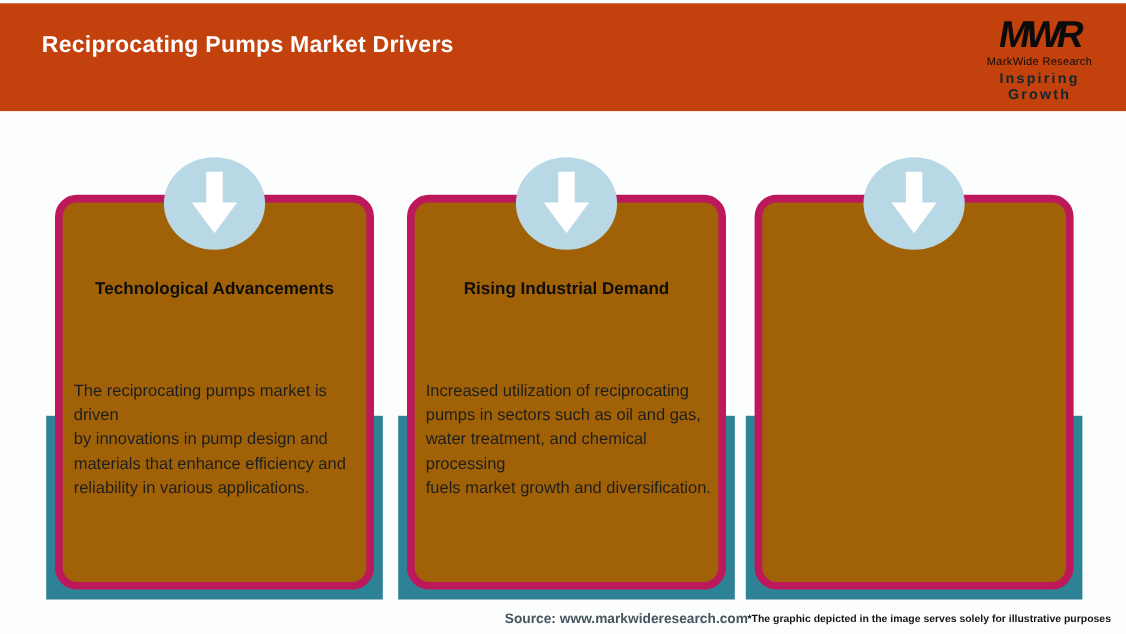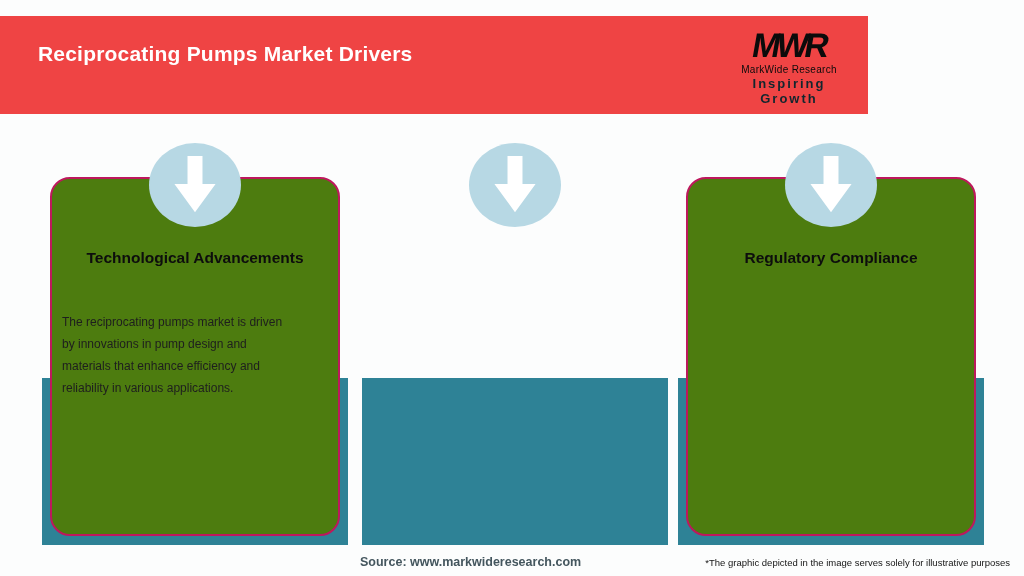--- a/index.html
+++ b/index.html
@@ -10,23 +10,23 @@
     position: relative;
     width: 1024px;
     height: 576px;
     background: #fcfdfd;
     overflow: hidden;
   }
 
   
   .header {
     position: absolute;
-    left: 0; top: 16px;
-    width: 868px; height: 98px;
-    background: #ef4444;
+    left: 0; top: 3px;
+    width: 1024px; height: 98px;
+    background: #c2410c;
   }
   .page-title {
     position: absolute;
     left: 38px; top: 26px;
     color: #ffffff;
     font-size: 21px;
     font-weight: bold;
     letter-spacing: 0.2px;
   }
   .logo {
@@ -73,38 +73,38 @@
   .card-backing {
     position: absolute;
     left: 0; top: 235px;
     width: 306px; height: 167px;
     background: #2e8296;
   }
   .card {
     position: absolute;
     left: 8px; top: 34px;
     width: 290px; height: 359px;
-    background: #4d7c0f;
-    border: 2px solid #be185d;
+    background: #a16207;
+    border: 7px solid #be185d;
     border-radius: 20px;
   }
   .card-title {
     position: absolute;
     left: 0; right: 0;
     top: 70px;
     text-align: center;
     font-size: 15.5px;
     font-weight: bold;
     color: #0d0d0d;
   }
   .card-desc {
     position: absolute;
     left: 10px; right: 4px;
-    top: 132px;
-    font-size: 12px;
+    top: 161px;
+    font-size: 15px;
     line-height: 22px;
     color: #1e1e1e;
     white-space: pre-line;
     text-align: left;
   }
   .circle {
     position: absolute;
     left: 50%; top: 0;
     transform: translateX(-50%);
     width: 92px; height: 84px;
@@ -114,30 +114,30 @@
     align-items: center;
     justify-content: center;
   }
   .circle svg { display: block; }
 
   
   .source {
     position: absolute;
     left: 360px; top: 555px;
     width: 320px;
-    text-align: left;
+    text-align: right;
     font-size: 12.5px;
     font-weight: bold;
     color: #44565e;
   }
   .disclaimer {
     position: absolute;
     right: 14px; top: 557px;
     font-size: 9.5px;
-    font-weight: normal;
+    font-weight: bold;
     color: #141414;
   }
 </style>
 </head>
 <body>
 
 <div class="canvas">
 
   <header class="header">
     <h1 class="page-title">Reciprocating Pumps Market Drivers</h1>
@@ -159,31 +159,37 @@
     </div>
     <div class="circle">
       <svg width="46" height="58" viewBox="0 0 48 62">
         <path d="M16 0 h16 v30 h14 L24 60 L2 30 h14 Z" fill="#ffffff"></path>
       </svg>
     </div>
   </section>
 
   <section class="column col-2">
     <div class="card-backing"></div>
+    <div class="card">
+      <h2 class="card-title">Rising Industrial Demand</h2>
+      <p class="card-desc">Increased utilization of reciprocating
+pumps in sectors such as oil and gas,
+water treatment, and chemical processing
+fuels market growth and diversification.</p>
+    </div>
     <div class="circle">
       <svg width="46" height="58" viewBox="0 0 48 62">
         <path d="M16 0 h16 v30 h14 L24 60 L2 30 h14 Z" fill="#ffffff"></path>
       </svg>
     </div>
   </section>
 
   <section class="column col-3">
     <div class="card-backing"></div>
     <div class="card">
-      <h2 class="card-title">Regulatory Compliance</h2>
     </div>
     <div class="circle">
       <svg width="46" height="58" viewBox="0 0 48 62">
         <path d="M16 0 h16 v30 h14 L24 60 L2 30 h14 Z" fill="#ffffff"></path>
       </svg>
     </div>
   </section>
 
   <footer>
     <div class="source">Source: www.markwideresearch.com</div>

